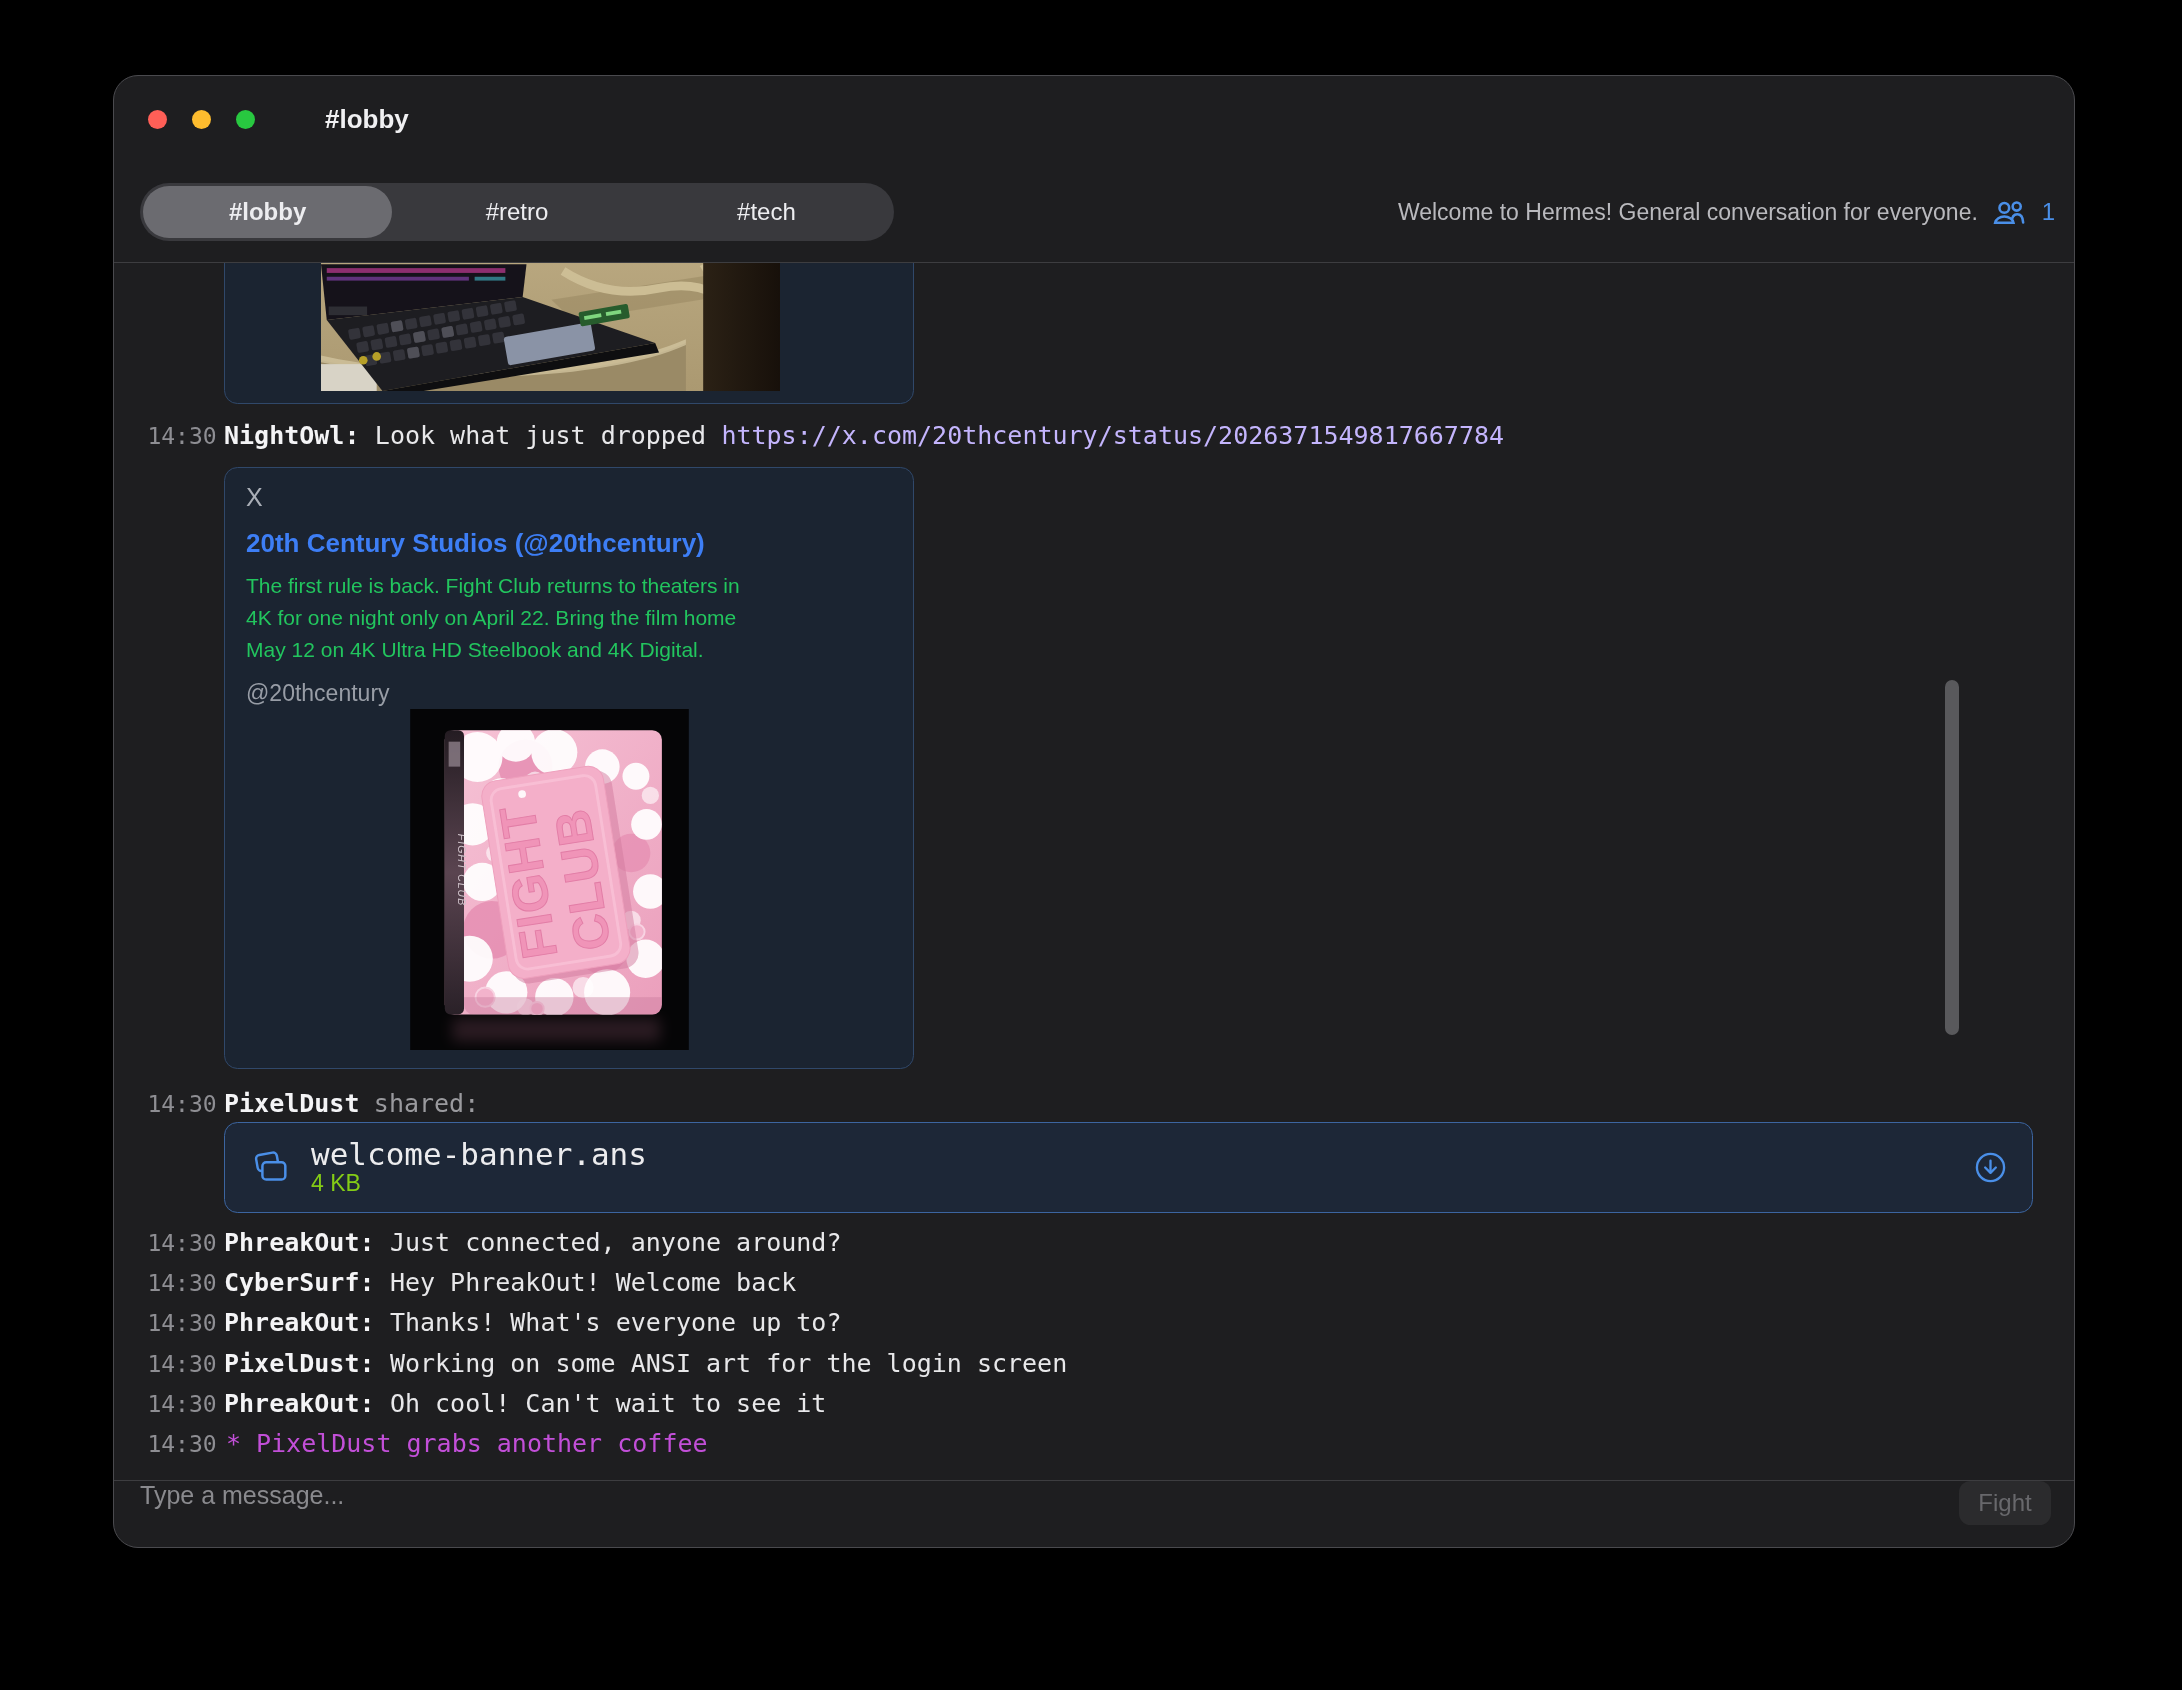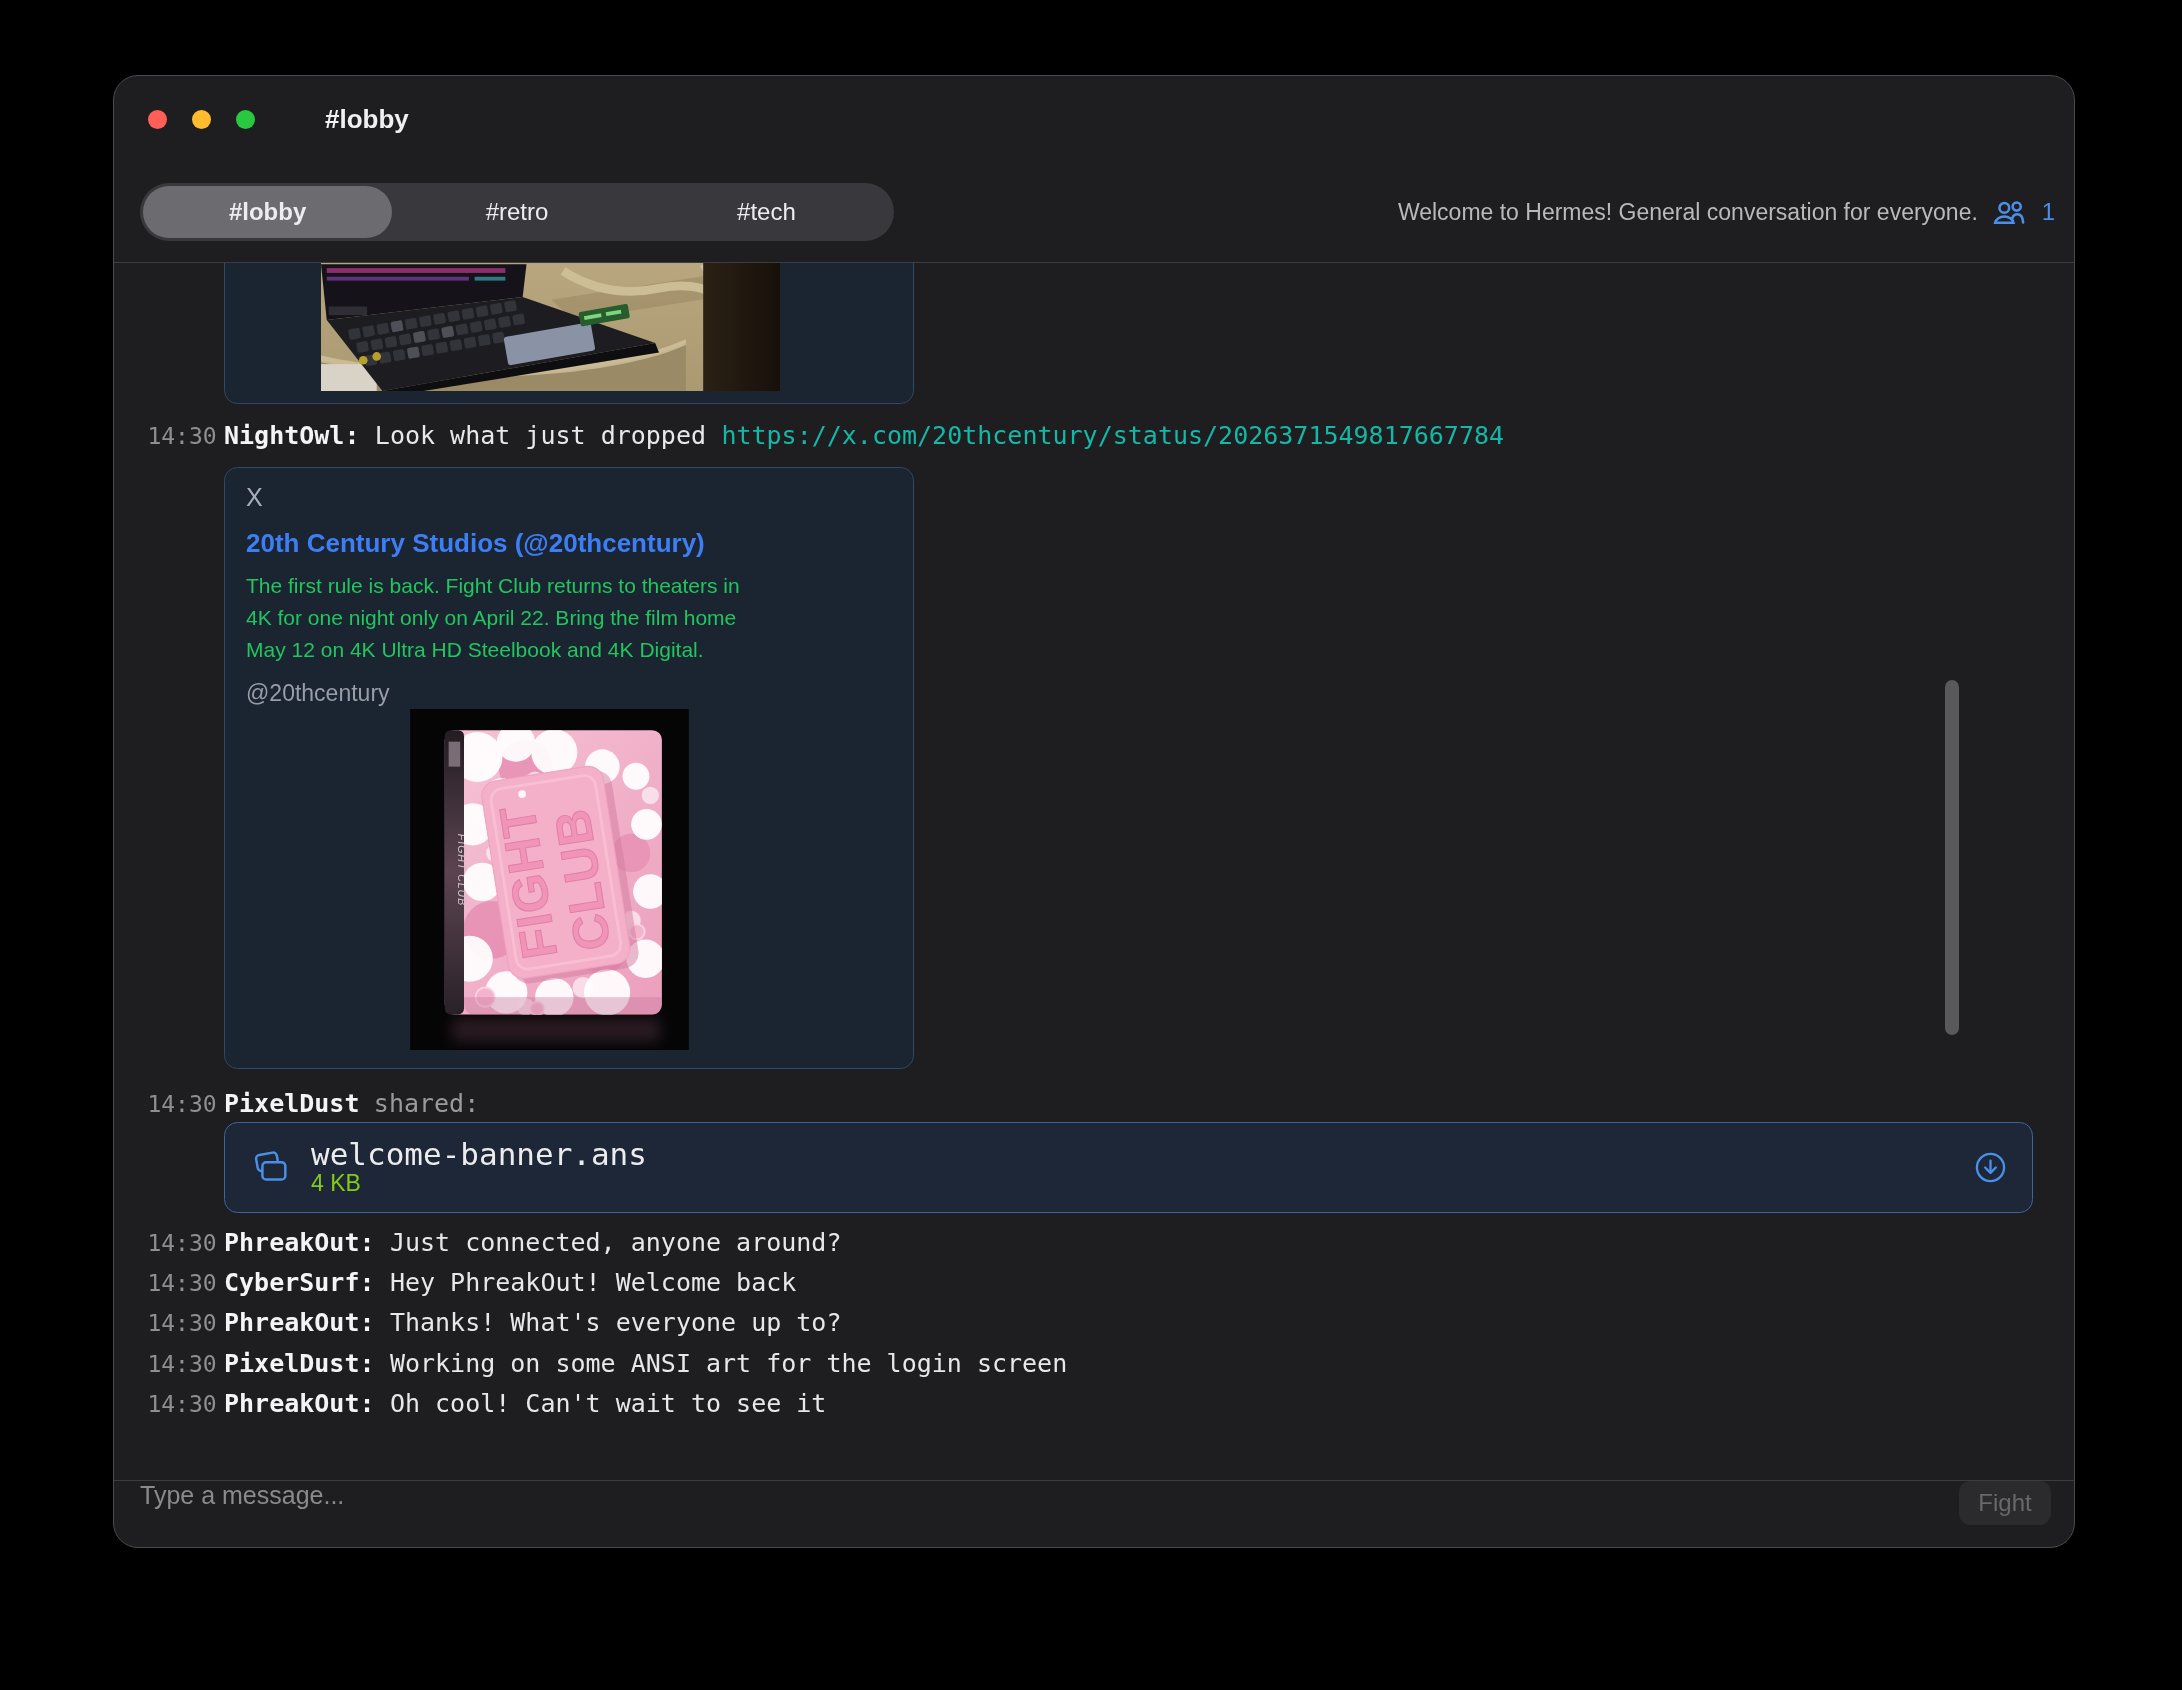--- a/index.html
+++ b/index.html
@@ -32,21 +32,21 @@
 
   
   .chat { flex:1; position:relative; overflow:hidden;
           font-family:"DejaVu Sans Mono", monospace; font-size:25px; color:#e8e8ea; }
   .msgline { position:absolute; left:26px; height:31px; line-height:31px; white-space:nowrap; }
   .ts { display:inline-block; width:84px; color:#8e8e93; font-size:23px;text-align:center; }
   .nick { font-weight:700; color:#f4f4f6; }
   .mtext { margin-left:15.4px; color:#e8e8ea; }
   .gray { margin-left:14.4px; color:#9a9a9e; }
   .action { margin-left:1.9px; color:#c24fd8; }
-  .link { margin-left:15.4px; color:#14b8a6; }
+  .link { margin-left:15.4px; color:#c4b5fd; }
 
   .embed-card { position:absolute; background:#1b2431; border:1px solid #30486a; border-radius:13.4px; }
   .card-top { left:110px; top:-192px; width:690px; height:333px; }
   .laptop-art { position:absolute; left:96px; bottom:12.5px; width:459px; height:288px; }
 
   .x-card { left:110px; top:204px; width:690px; height:602px; padding:15.4px 21px;
             font-family:"Liberation Sans", sans-serif; }
   .x-site { color:#a9aeb6; font-size:25px; }
   .x-title { color:#3d7ef5; font-size:26px; font-weight:700; margin-top:15.4px; }
   .x-desc { color:#22c55e; font-size:21px; line-height:32px; margin-top:11.5px; }
@@ -319,20 +319,23 @@
       </div>
       <div class="msgline" style="top:1044px;">
         <span class="ts">14:30</span><span class="nick">PhreakOut:</span><span class="mtext">Thanks! What's everyone up to?</span>
       </div>
       <div class="msgline" style="top:1085px;">
         <span class="ts">14:30</span><span class="nick">PixelDust:</span><span class="mtext">Working on some ANSI art for the login screen</span>
       </div>
       <div class="msgline" style="top:1125px;">
         <span class="ts">14:30</span><span class="nick">PhreakOut:</span><span class="mtext">Oh cool! Can't wait to see it</span>
       </div>
+      <div class="msgline" style="top:1165px;">
+        <span class="ts">14:30</span><span class="action">* PixelDust grabs another coffee</span>
+      </div>
 
       <div class="scroll-thumb"></div>
     </div>
 
     <div class="footer">
       <input class="composer-input" type="text" placeholder="Type a message..." style="">
       <button class="send-btn">Fight</button>
     </div>
 
   </div>

